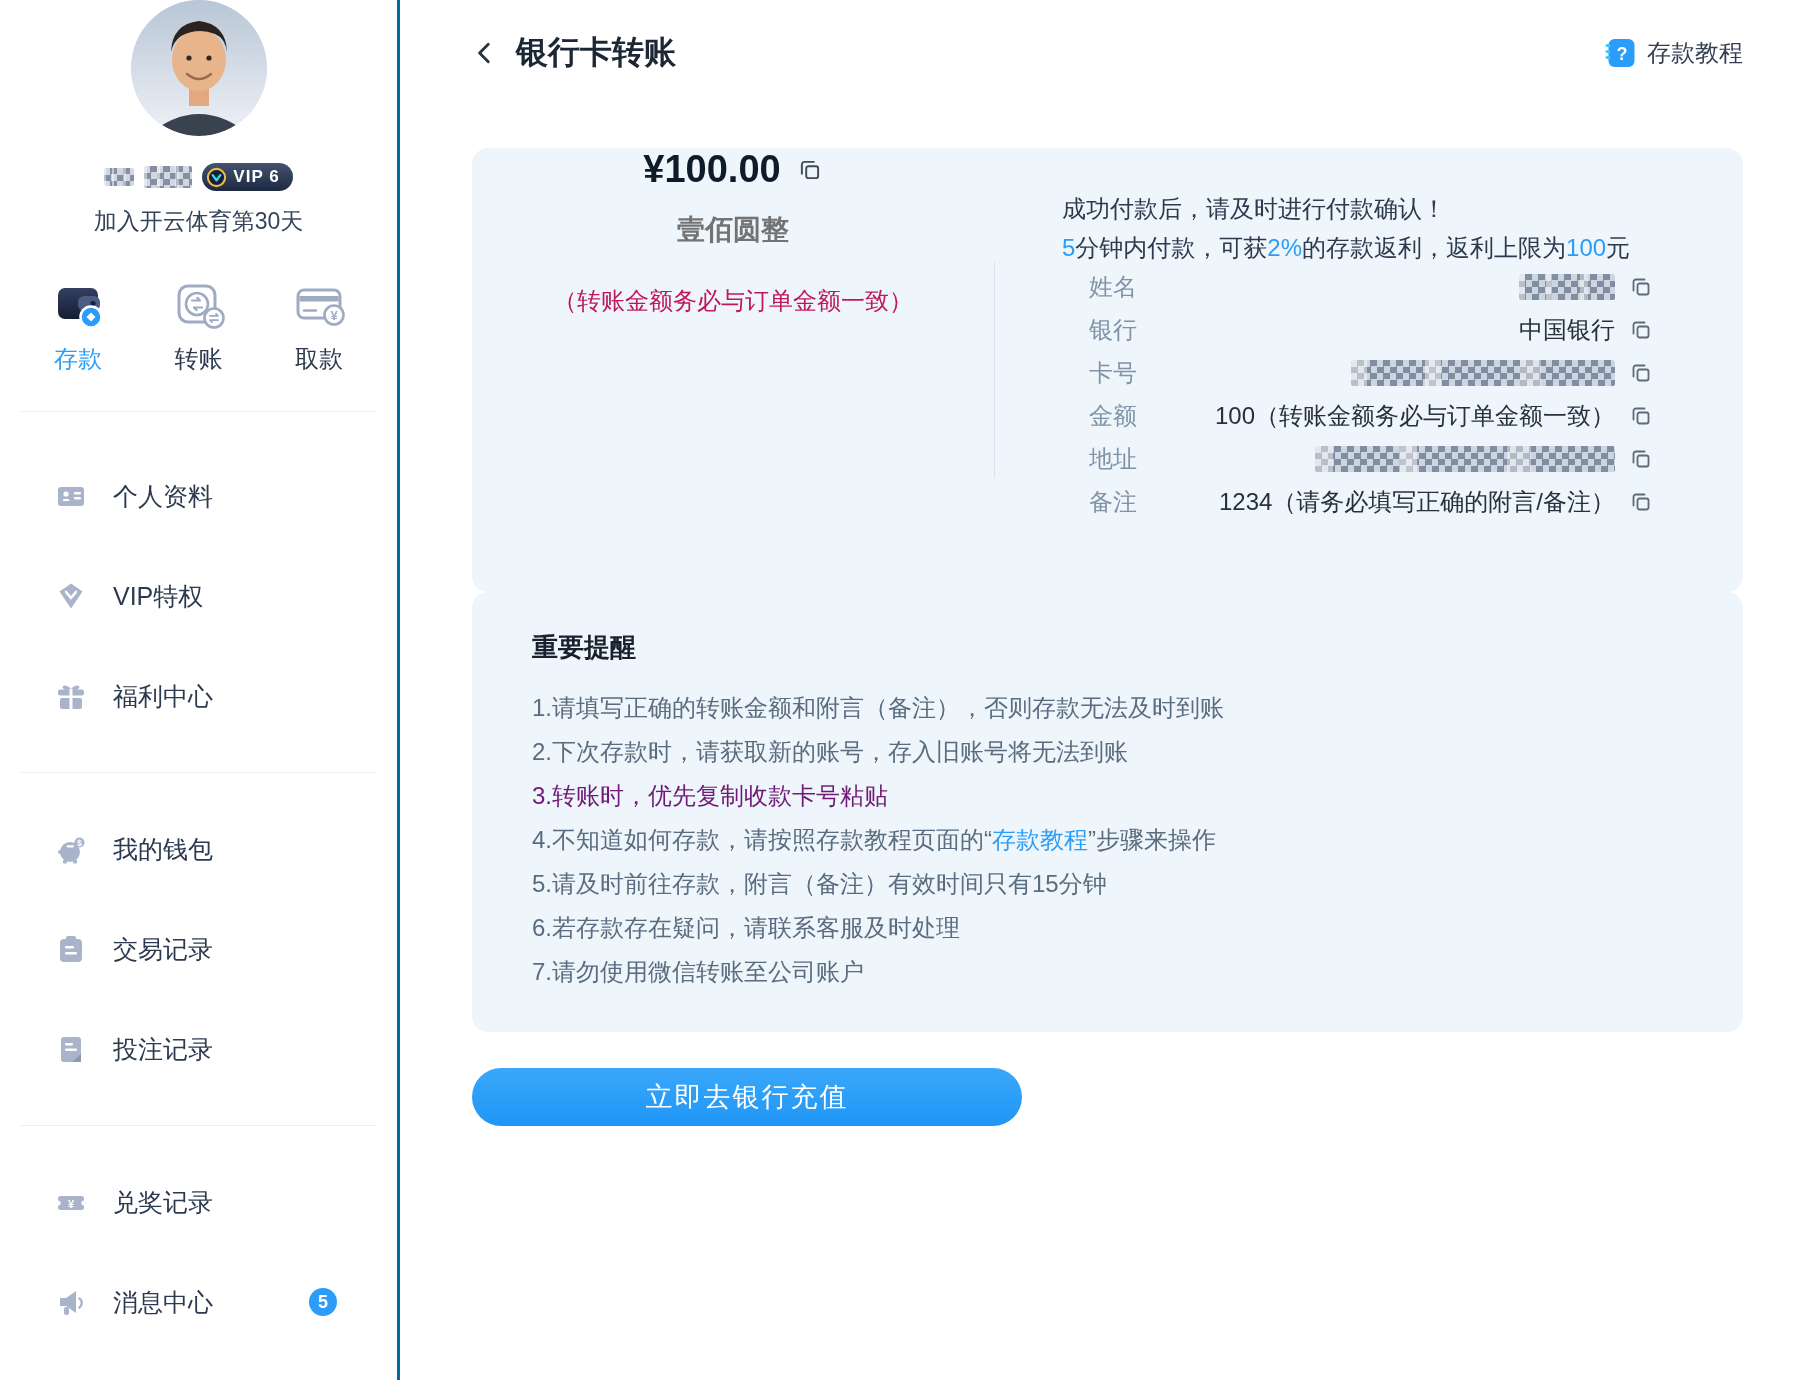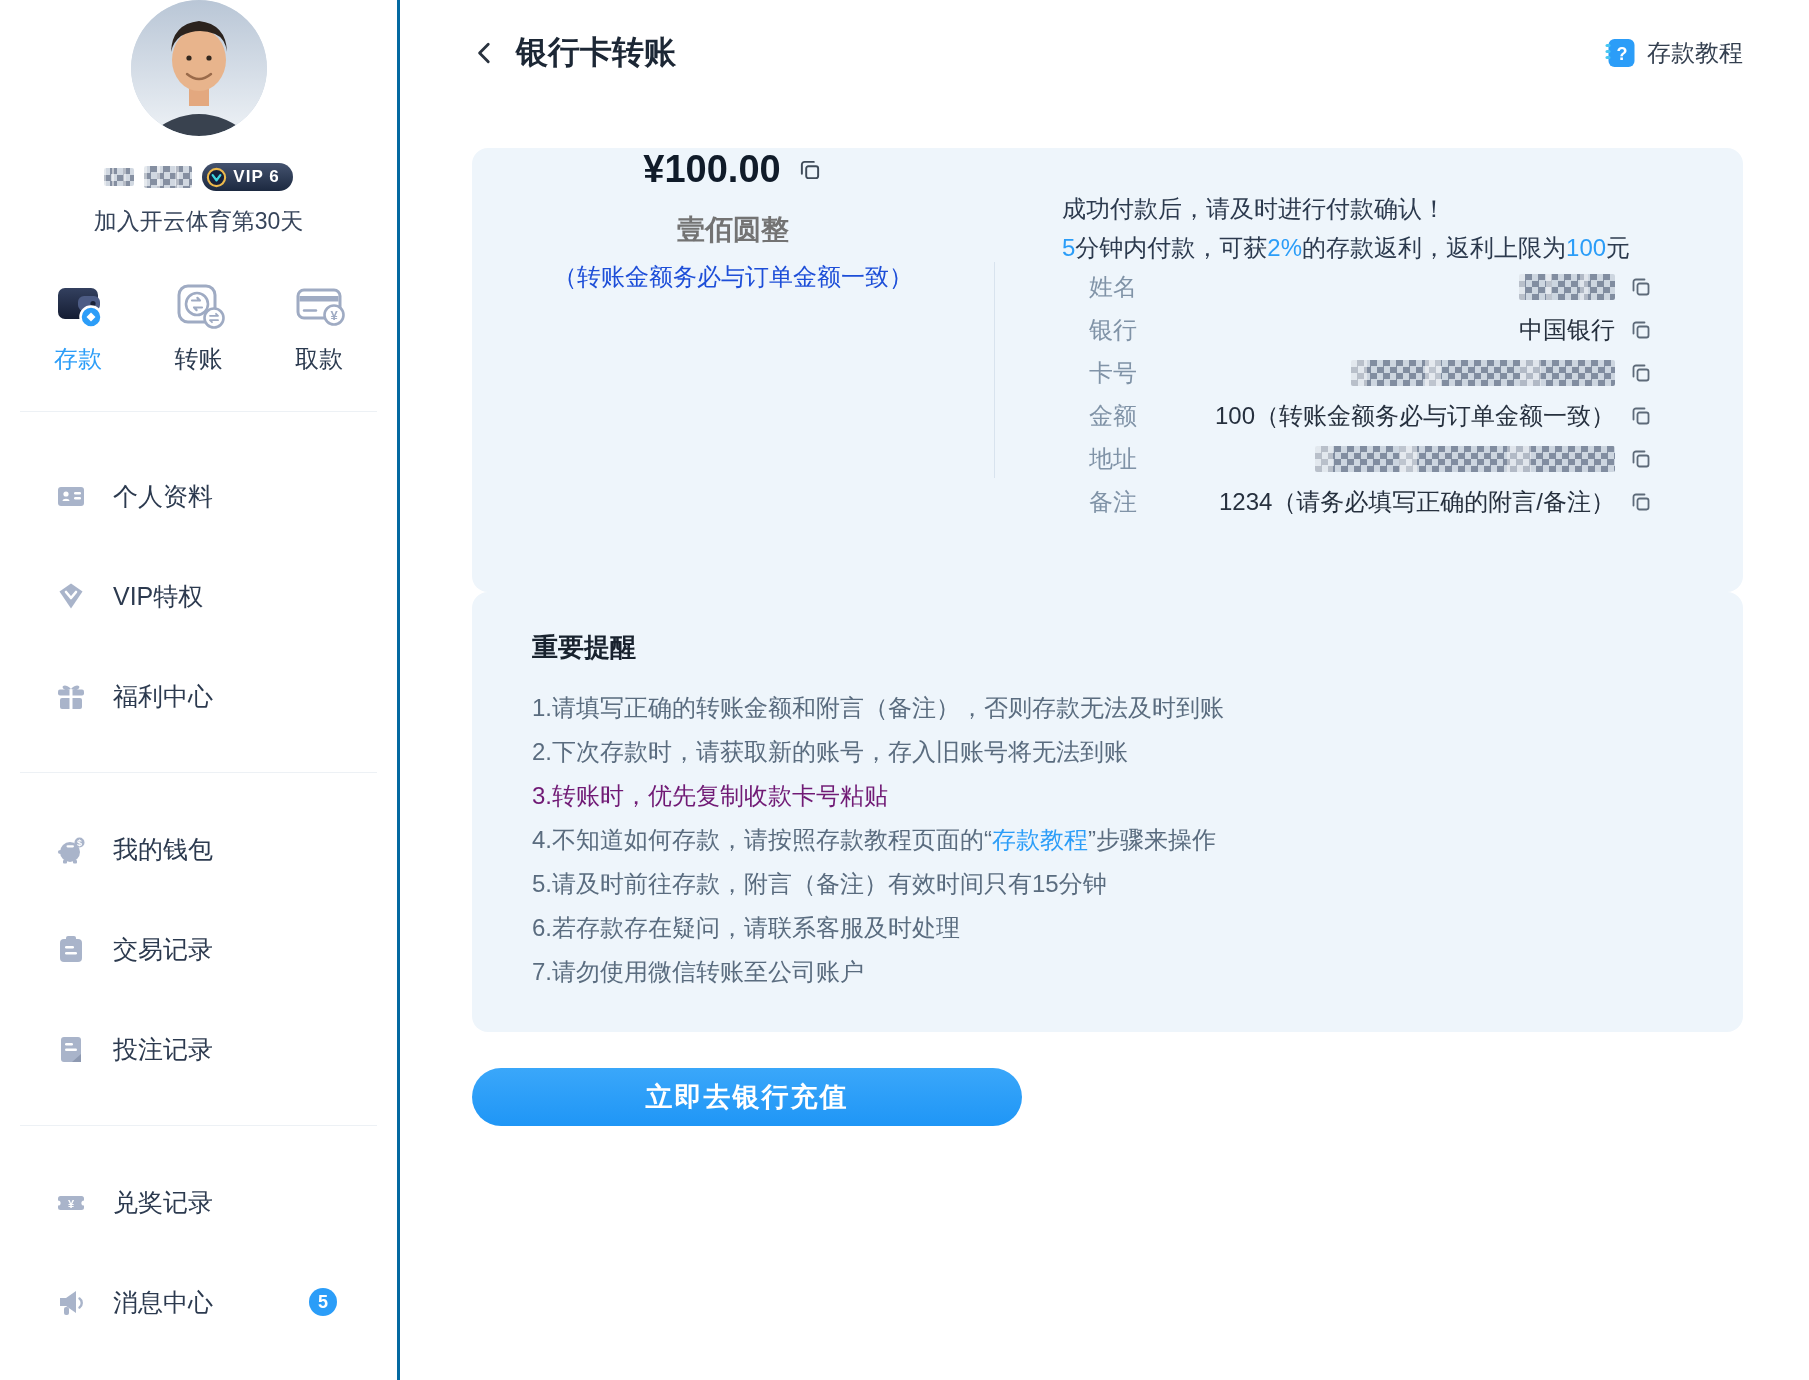--- a/index.html
+++ b/index.html
@@ -42,40 +42,40 @@
   .main{flex:1;box-sizing:border-box;padding:30px 66px 0 72px}
   .hdr{height:46px;display:flex;align-items:center}
   .back{display:flex;align-items:center;cursor:pointer}
   h1{margin:0 0 0 18px;font-size:32px;font-weight:600;color:#1c2735}
   .tutorial{margin-left:auto;display:flex;align-items:center;gap:10px;font-size:24px;color:#333f4f;cursor:pointer;text-decoration:none}
   .card{background:#eef5fb;border-radius:16px}
   .info-card{margin-top:72px;height:444px;display:flex;position:relative}
   .amount-pane{width:522px;display:flex;flex-direction:column;align-items:center;justify-content:flex-start}
   .amount-row{display:flex;align-items:center;gap:16px;font-size:38px;font-weight:700;color:#101b29}
   .amount-words{margin-top:20px;font-size:28px;font-weight:600;color:#737373}
-  .amount-note{margin-top:12px;font-size:24px;color:#1d4ed8}
+  .amount-note{margin-top:36px;font-size:24px;color:#be185d}
   .vdiv{position:absolute;left:522px;top:114px;height:216px;width:1px;background:#d8e3ee}
   .detail-pane{flex:1;box-sizing:border-box;padding:44px 90px 0 68px}
   .c1,.c2{margin:0;font-size:24px;line-height:34px;color:#2c3a4e}
   .c2{margin-top:5px}
   .blue{color:#2b9df8}
   .frows{padding-left:27px}
   .frow{height:43px;display:flex;align-items:center}
   .flabel{font-size:24px;color:#8093a7}
   .fval{margin-left:auto;font-size:24px;color:#26303e;display:flex;align-items:center}
   .copy{width:24px;height:24px;margin-left:14px;color:#5d6a79;cursor:pointer;flex:none}
   .copy-amt{width:26px;height:26px;color:#3f4b59;cursor:pointer}
   .notice-card{box-sizing:border-box;padding:40px 60px 38px}
   h2{margin:0;font-size:26px;line-height:30px;font-weight:700;color:#18222e}
   .nlist{margin:24px 0 0;padding:0;list-style:none}
   .nlist li{font-size:24px;color:#5a6c7f;line-height:44px}
   .nlist li.danger{color:#701a75}
   .blue-link{color:#2b9df8;cursor:pointer;text-decoration:none}
   .cta{display:block;margin-top:36px;width:550px;height:58px;border:none;border-radius:29px;cursor:pointer;
-    background:linear-gradient(180deg,#3aa7fa,#1f96f6);color:#fff;font-size:27px;font-weight:700;
+    background:linear-gradient(180deg,#3aa7fa,#1f96f6);color:#fff;font-size:27px;font-weight:400;
     font-family:"Liberation Sans",sans-serif;letter-spacing:2px}
 </style>
 </head>
 <body>
 
 <svg width="0" height="0" style="position:absolute">
   <symbol id="ic-copy" viewBox="0 0 24 24">
     <rect x="8.5" y="8.5" width="11" height="11" rx="2" fill="none" stroke="currentColor" stroke-width="1.8"></rect>
     <path d="M15.5 4.5 H7 a2.5 2.5 0 0 0 -2.5 2.5 v8.5" fill="none" stroke="currentColor" stroke-width="1.8" stroke-linecap="round"></path>
   </symbol>

